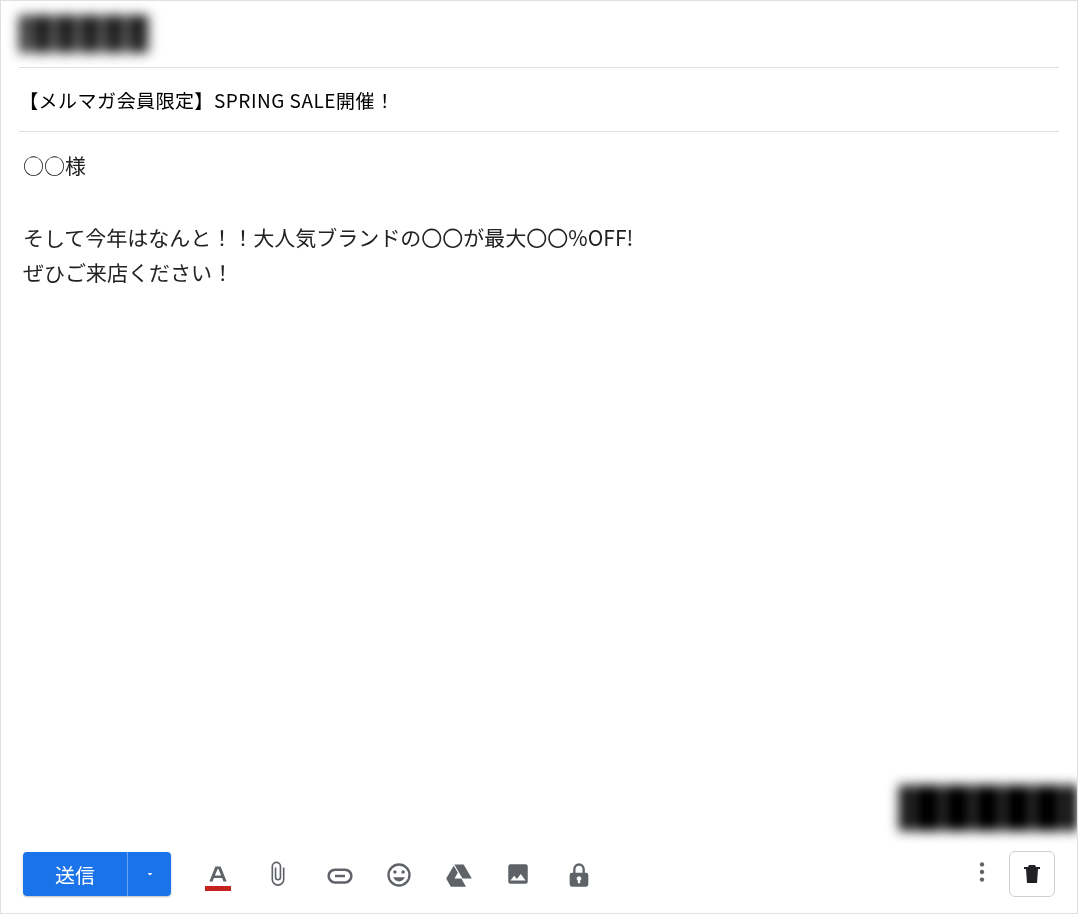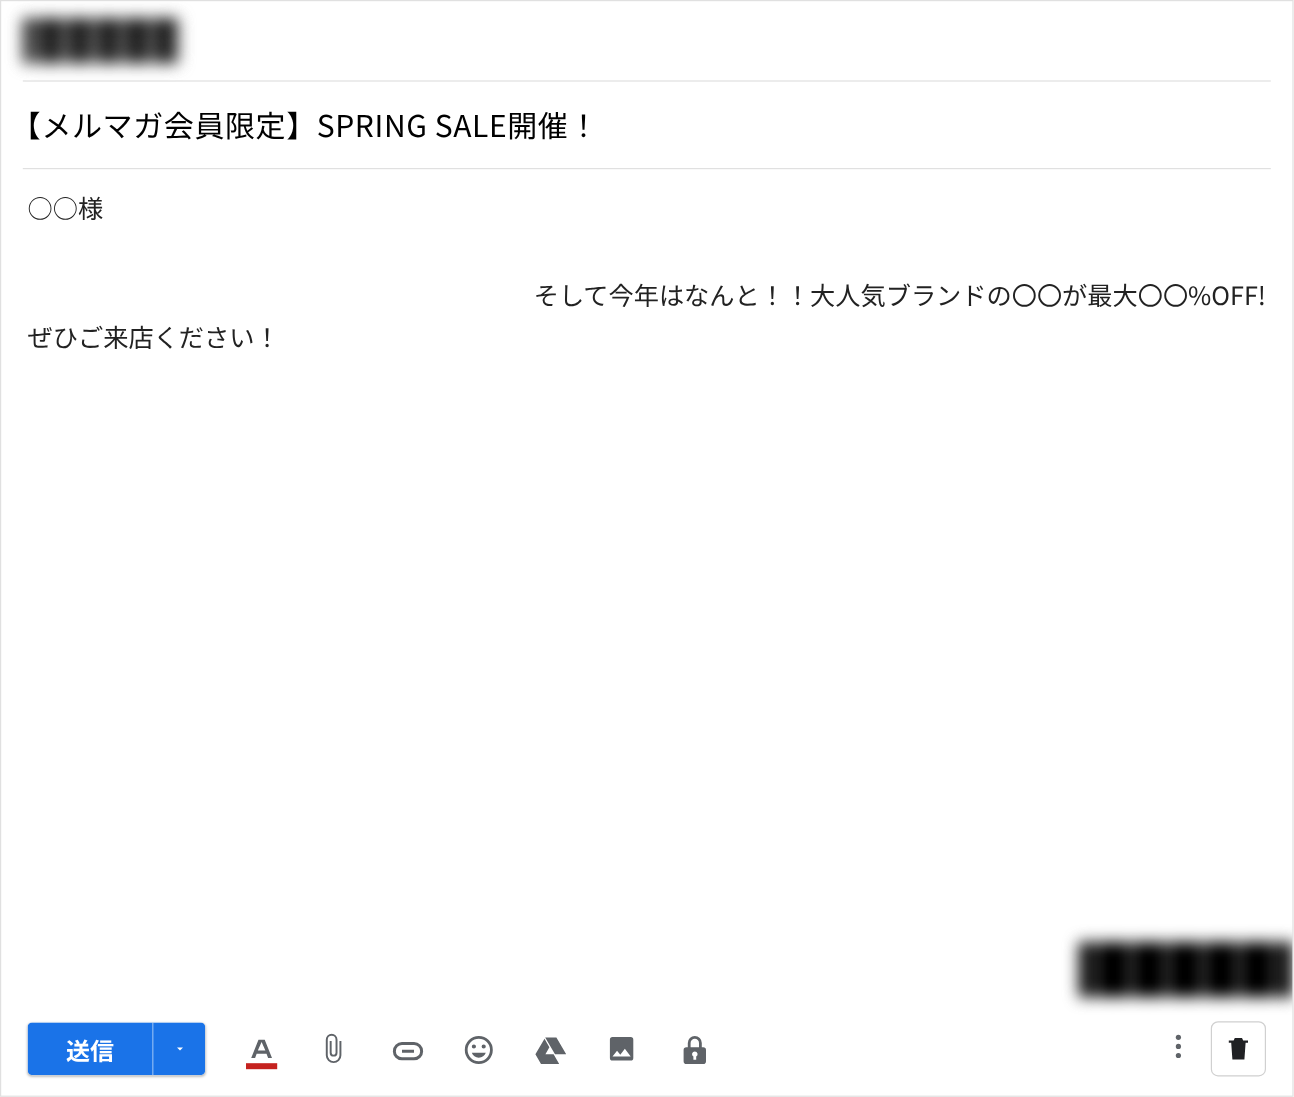--- a/index.html
+++ b/index.html
@@ -22,33 +22,33 @@
       repeating-linear-gradient(90deg,#888 0 8px,#bbb 8px 16px,#777 16px 24px),
       linear-gradient(#999,#aaa);
     background-blend-mode: multiply;
   }
   .hr {
     height: 1px;
     background: #e0e0e0;
     margin: 0 18px;
   }
   .subject {
-    padding: 18px 8px;
-    font-size: 25px;
+    padding: 18px 18px;
+    font-size: 19px;
     font-weight: 400;
     letter-spacing: .5px;
   }
   .body-area {
     padding: 16px 22px 0 22px;
     font-size: 21px;
     line-height: 1.7;
     color: #222;
   }
   .body-area p { margin: 0 0 36px 0; }
-  .body-area p.tight { margin-bottom: 0; text-align: right; }
+  .body-area p.tight { margin-bottom: 0; }
   .footer-pixelated {
     position: absolute;
     right: 0;
     bottom: 82px;
     width: 178px;
     height: 46px;
     filter: blur(6px) contrast(2) brightness(0.6);
     background:
       repeating-linear-gradient(90deg,#444 0 10px,#666 10px 20px,#333 20px 30px);
   }
@@ -67,21 +67,21 @@
     align-items: stretch;
     height: 44px;
     border-radius: 4px;
     overflow: hidden;
     box-shadow: 0 1px 2px rgba(0,0,0,.25);
   }
   .send-main {
     background: #1a73e8;
     color: #fff;
     font-size: 20px;
-    font-weight: 700;
+    font-weight: 400;
     display: flex;
     align-items: center;
     padding: 0 32px;
     cursor: pointer;
   }
   .send-more {
     background: #1a73e8;
     border-left: 1px solid rgba(255,255,255,.35);
     width: 44px;
     display: flex;

